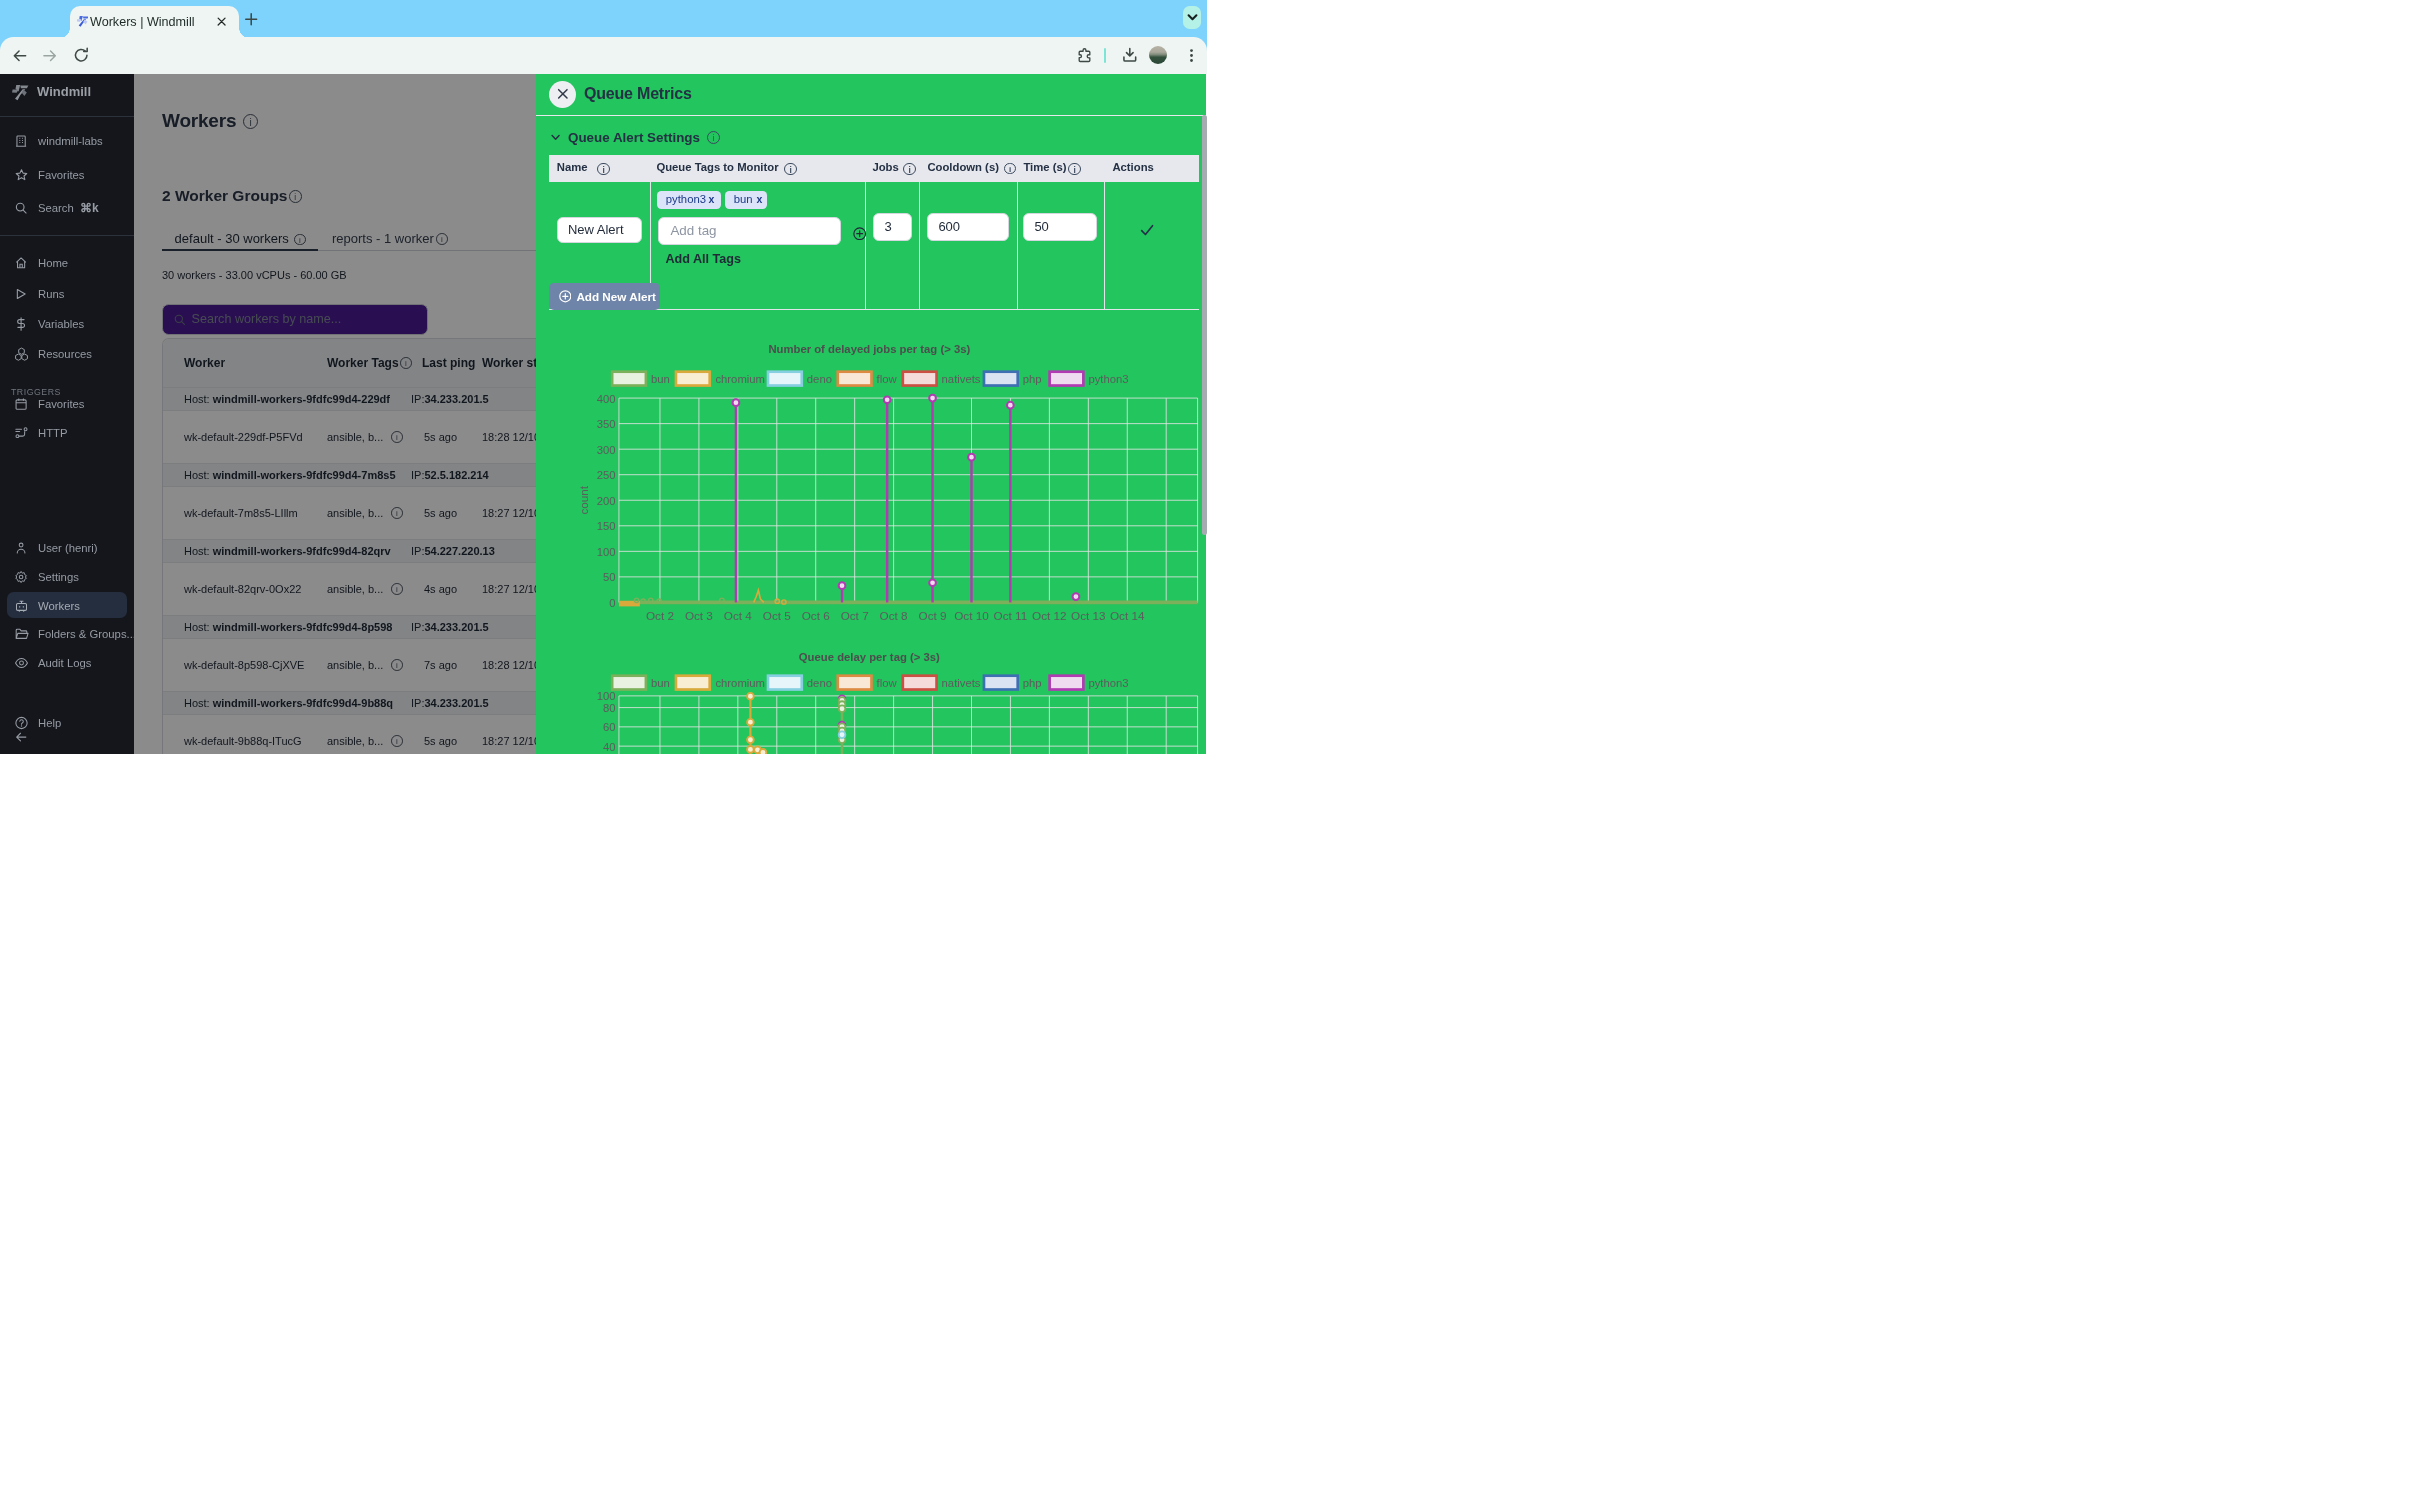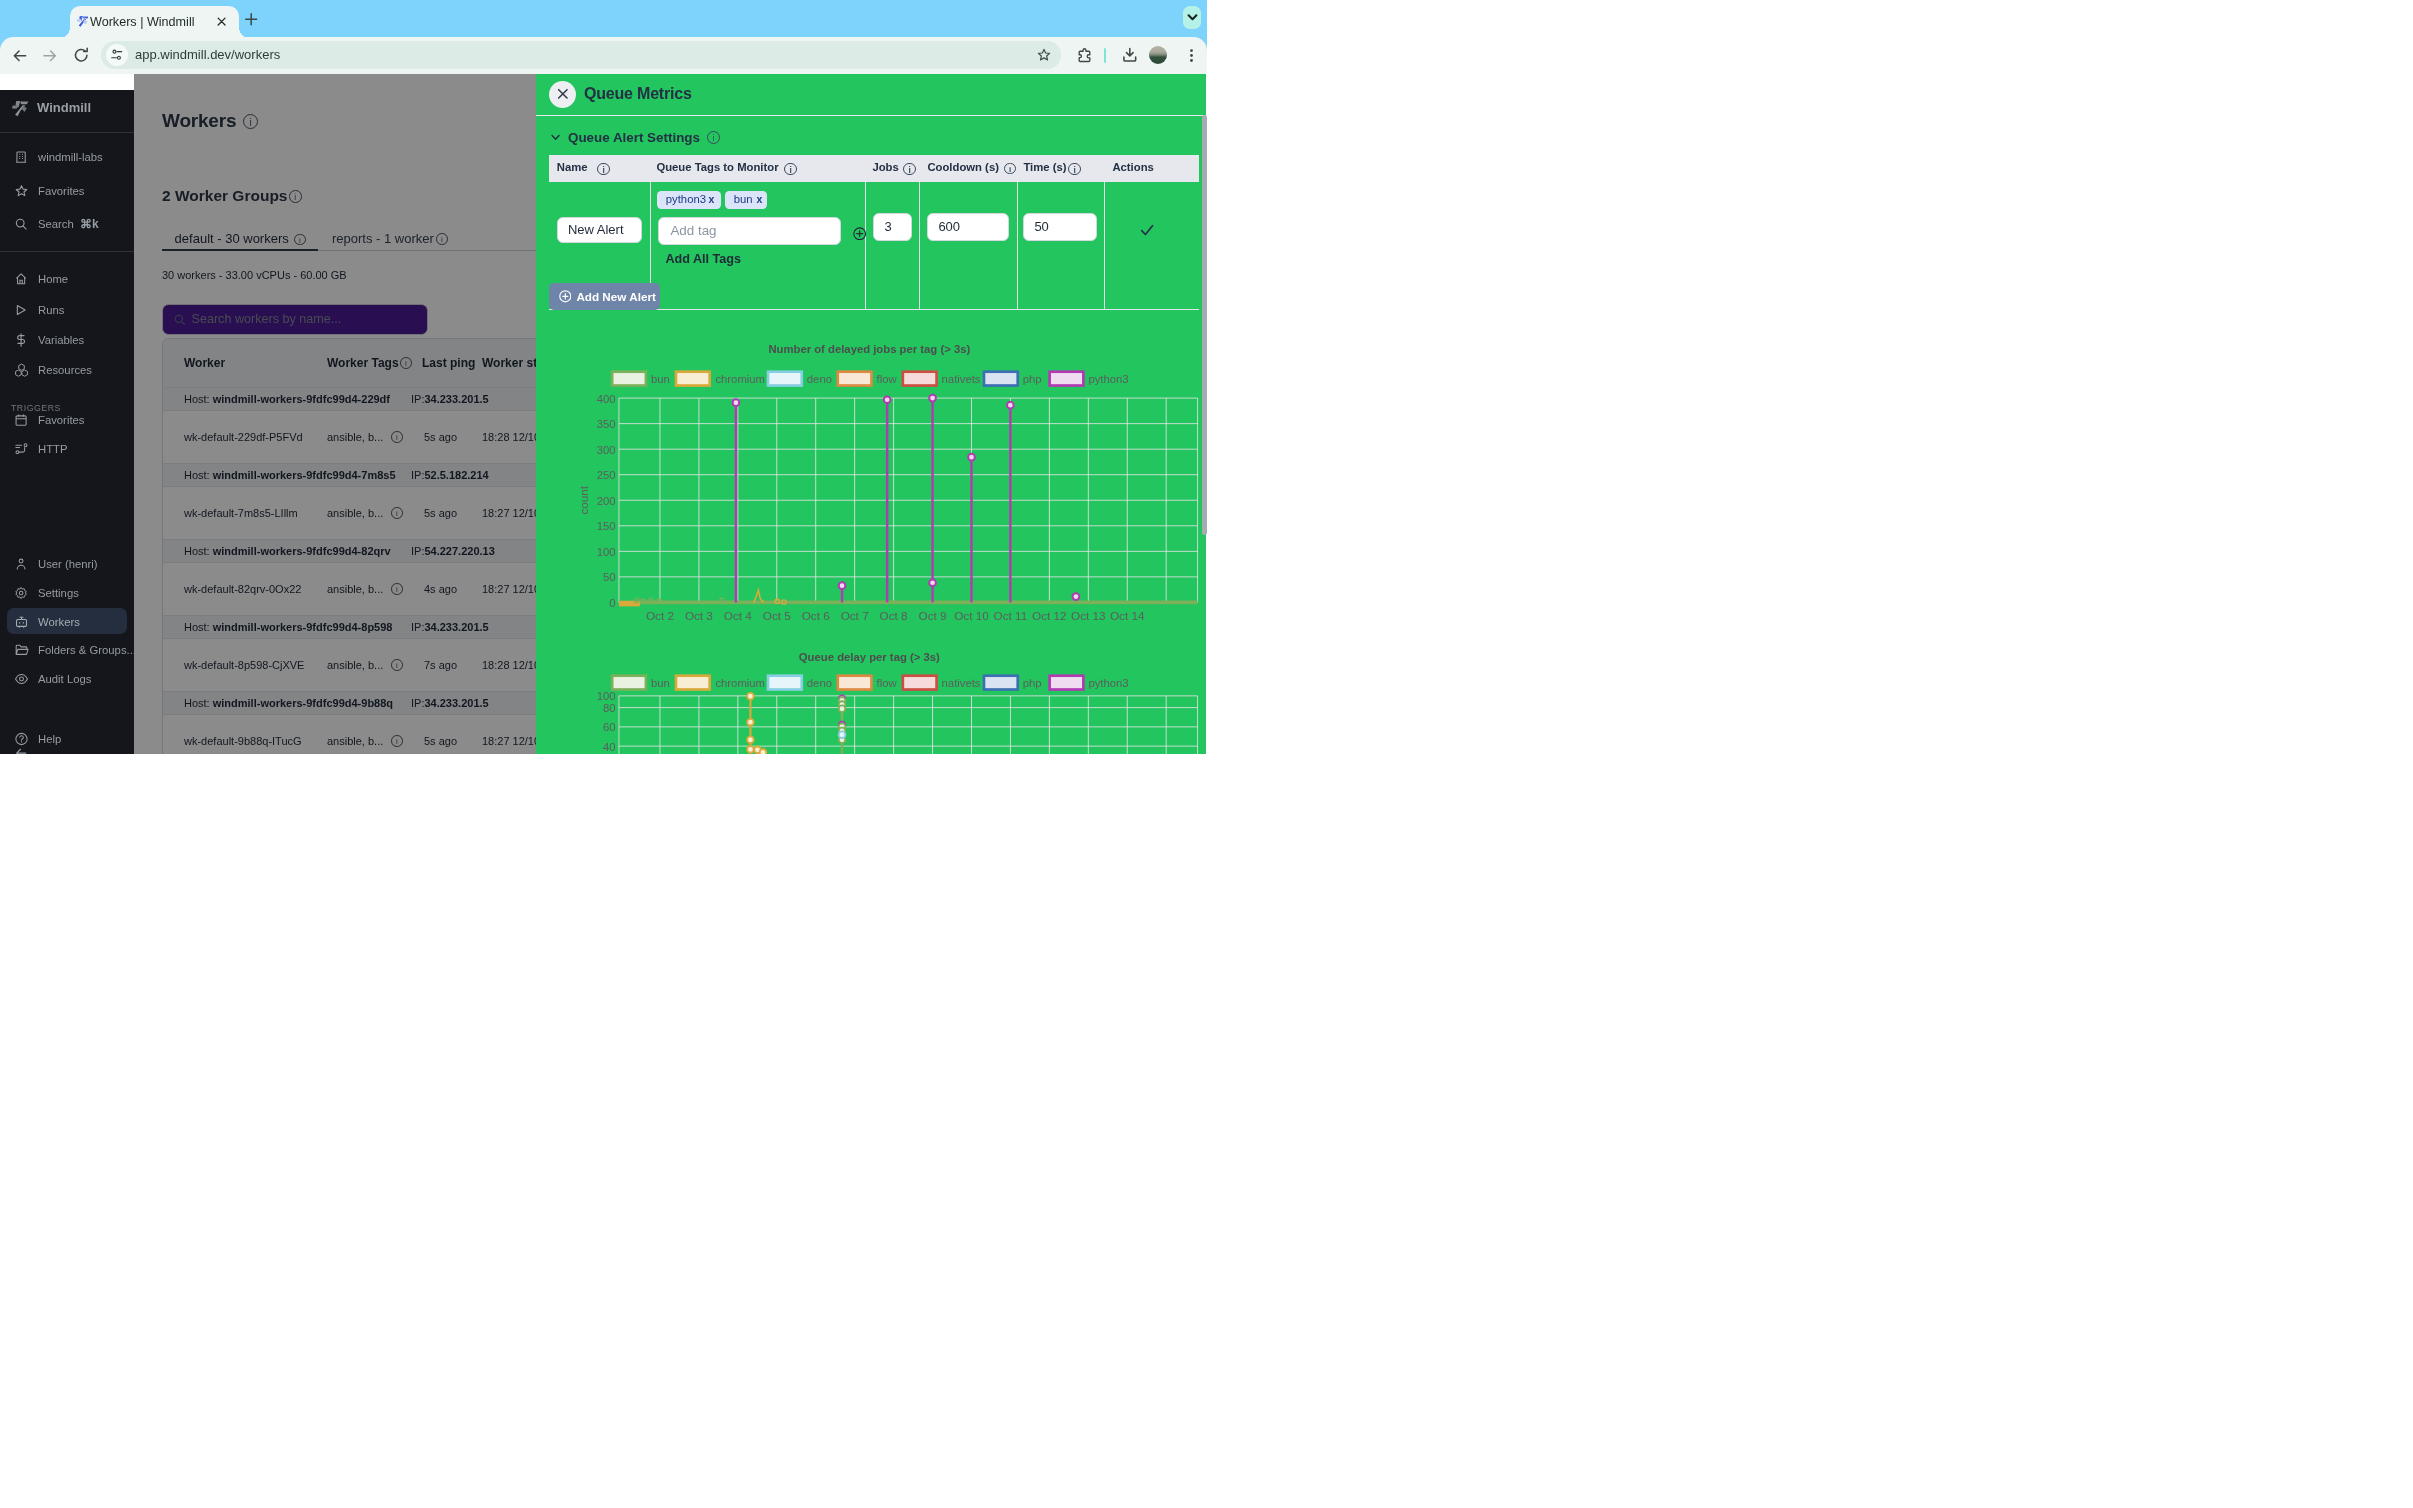--- a/index.html
+++ b/index.html
@@ -15,21 +15,21 @@
   .tabtitle { position:absolute; left:20px; top:9.2px; font-size:12.6px; color:#1d2926; white-space:nowrap; }
   .pill { position:absolute; left:101px; top:41px; width:960px; height:28px; border-radius:14.2px; background:#dcebe6; }
   .urltxt { position:absolute; left:34px; top:5.9px; font-size:13px; color:#313c39; }
   .tunecircle { position:absolute; left:5px; top:2.9px; width:22px; height:22px; border-radius:50%; background:#f4faf8; }
   .chev-btn { position:absolute; left:1183px; top:5.9px; width:18.4px; height:23.5px; border-radius:6.7px; background:#b4f2e7; }
   .sep-teal { position:absolute; left:1104px; top:48px; width:2.1px; height:15px; background:#7ce5d6; border-radius:1.7px; }
   .avatar { position:absolute; left:1149px; top:46px; width:18.4px; height:18.4px; border-radius:50%;
             background:linear-gradient(180deg,#b6b2a5 0%,#a9a89b 34%,#7e8a79 48%,#33503d 62%,#2c4836 100%); }
   
   .app { position:absolute; left:0; top:74px; width:1207px; height:680px; }
-  .sidebar { position:absolute; left:0; top:0; width:134px; height:680px; background:#14161b;margin-top:16px; }
+  .sidebar { position:absolute; left:0; top:0; width:134px; height:680px; background:#14161b; }
   .sb-divider { position:absolute; left:0; width:134px; height:0.8px; background:#2c313c; }
   .sb-item { position:absolute; left:0; width:134px; height:20px; color:#969ba4; font-size:11.3px; }
   .sb-item svg { position:absolute; left:14.2px; top:50%; transform:translateY(-50%); }
   .sb-item .lbl { position:absolute; left:38px; top:50%; transform:translateY(-50%); white-space:nowrap; }
   .sb-active { position:absolute; left:6.7px; width:120px; height:26px; background:#252e3e; border-radius:6.7px; }
   .trig { position:absolute; left:11px; color:#70757e; font-size:8.8px; letter-spacing:0.5px; }
   .main { position:absolute; left:134px; top:0; width:402px; height:680px; background:#fff; overflow:hidden; }
   .overlay { position:absolute; left:0; top:0; width:402px; height:680px; background:rgba(0,0,0,0.455); z-index:5; }
   .h1 { position:absolute; color:#2d3748; font-weight:bold; white-space:nowrap; }
   .icirc { display:inline-block; border-radius:50%; border:1.2px solid #4b5563; color:#4b5563;
@@ -84,34 +84,20 @@
   <svg style="position:absolute;left:11px;top:47px" width="17.6" height="17.6" viewBox="0 0 24 24">
     <path d="M20 12 H5 M11 5.5 L4.5 12 L11 18.5" stroke="#3e4845" stroke-width="2" fill="none" stroke-linecap="round" stroke-linejoin="round"></path>
   </svg>
   <svg style="position:absolute;left:41px;top:47px" width="17.6" height="17.6" viewBox="0 0 24 24">
     <path d="M4 12 H19 M13 5.5 L19.5 12 L13 18.5" stroke="#9aa5a1" stroke-width="2" fill="none" stroke-linecap="round" stroke-linejoin="round"></path>
   </svg>
   <svg style="position:absolute;left:72px;top:46px" width="18.4" height="18.4" viewBox="0 0 24 24">
     <path d="M19.5 12 a7.5 7.5 0 1 1 -2.2 -5.3" stroke="#3e4845" stroke-width="2" fill="none" stroke-linecap="round"></path>
     <path d="M19.8 2.8 L19.8 7.3 L15.3 7.3" stroke="#3e4845" stroke-width="2" fill="none" stroke-linecap="round" stroke-linejoin="round"></path>
   </svg>
-  <div class="pill">
-    <div class="tunecircle">
-      <svg style="position:absolute;left:4.2px;top:4.2px" width="13.4" height="13.4" viewBox="0 0 24 24">
-        <circle cx="8" cy="6.5" r="2.6" stroke="#2f3a37" stroke-width="2" fill="none"></circle>
-        <path d="M12.5 6.5 H21" stroke="#2f3a37" stroke-width="2" stroke-linecap="round"></path>
-        <circle cx="16" cy="17.5" r="2.6" stroke="#2f3a37" stroke-width="2" fill="none"></circle>
-        <path d="M3 17.5 H11.5" stroke="#2f3a37" stroke-width="2" stroke-linecap="round"></path>
-      </svg>
-    </div>
-    <div class="urltxt">app.windmill.dev/workers</div>
-    <svg style="position:absolute;left:935px;top:5.9px" width="16" height="16" viewBox="0 0 24 24">
-      <path d="M12 3.6 L14.5 9 L20.4 9.6 L16 13.6 L17.3 19.4 L12 16.3 L6.7 19.4 L8 13.6 L3.6 9.6 L9.5 9 Z" stroke="#414b48" stroke-width="1.8" fill="none" stroke-linejoin="round"></path>
-    </svg>
-  </div>
   <svg style="position:absolute;left:1076px;top:47px" width="17" height="17" viewBox="0 0 24 24">
     <path d="M10 4.5 a2 2 0 0 1 4 0 v1.5 h4 a1.5 1.5 0 0 1 1.5 1.5 v3.5 h-1.5 a2.2 2.2 0 0 0 0 4.4 h1.5 v3.6 a1.5 1.5 0 0 1 -1.5 1.5 H6 a1.5 1.5 0 0 1 -1.5 -1.5 v-4 h1.2 a2 2 0 0 0 0 -4 H4.5 V7.5 A1.5 1.5 0 0 1 6 6 h4 Z" stroke="#3e4845" stroke-width="1.9" fill="none" stroke-linejoin="round"></path>
   </svg>
   <div class="sep-teal"></div>
   <svg style="position:absolute;left:1121px;top:46px" width="17.6" height="17.6" viewBox="0 0 24 24">
     <path d="M12 3.5 V13 M7.5 9 L12 13.5 L16.5 9" stroke="#3e4845" stroke-width="2.1" fill="none" stroke-linecap="round" stroke-linejoin="round"></path>
     <path d="M4 15 V19 a1.5 1.5 0 0 0 1.5 1.5 H18.5 A1.5 1.5 0 0 0 20 19 V15" stroke="#3e4845" stroke-width="2.1" fill="none" stroke-linecap="round"></path>
   </svg>
   <div class="avatar"></div>
   <svg style="position:absolute;left:1183px;top:47px" width="17" height="17" viewBox="0 0 24 24">

